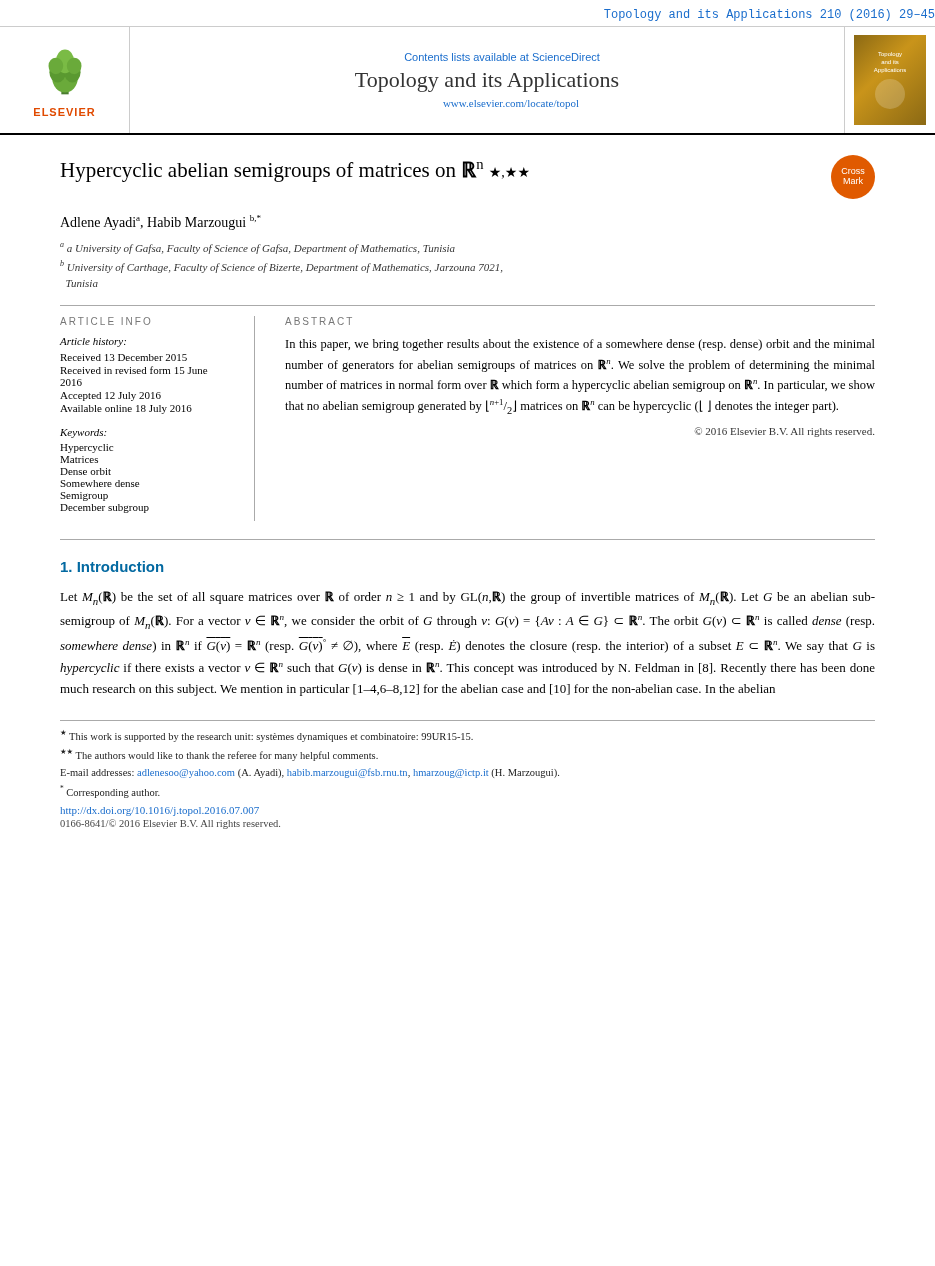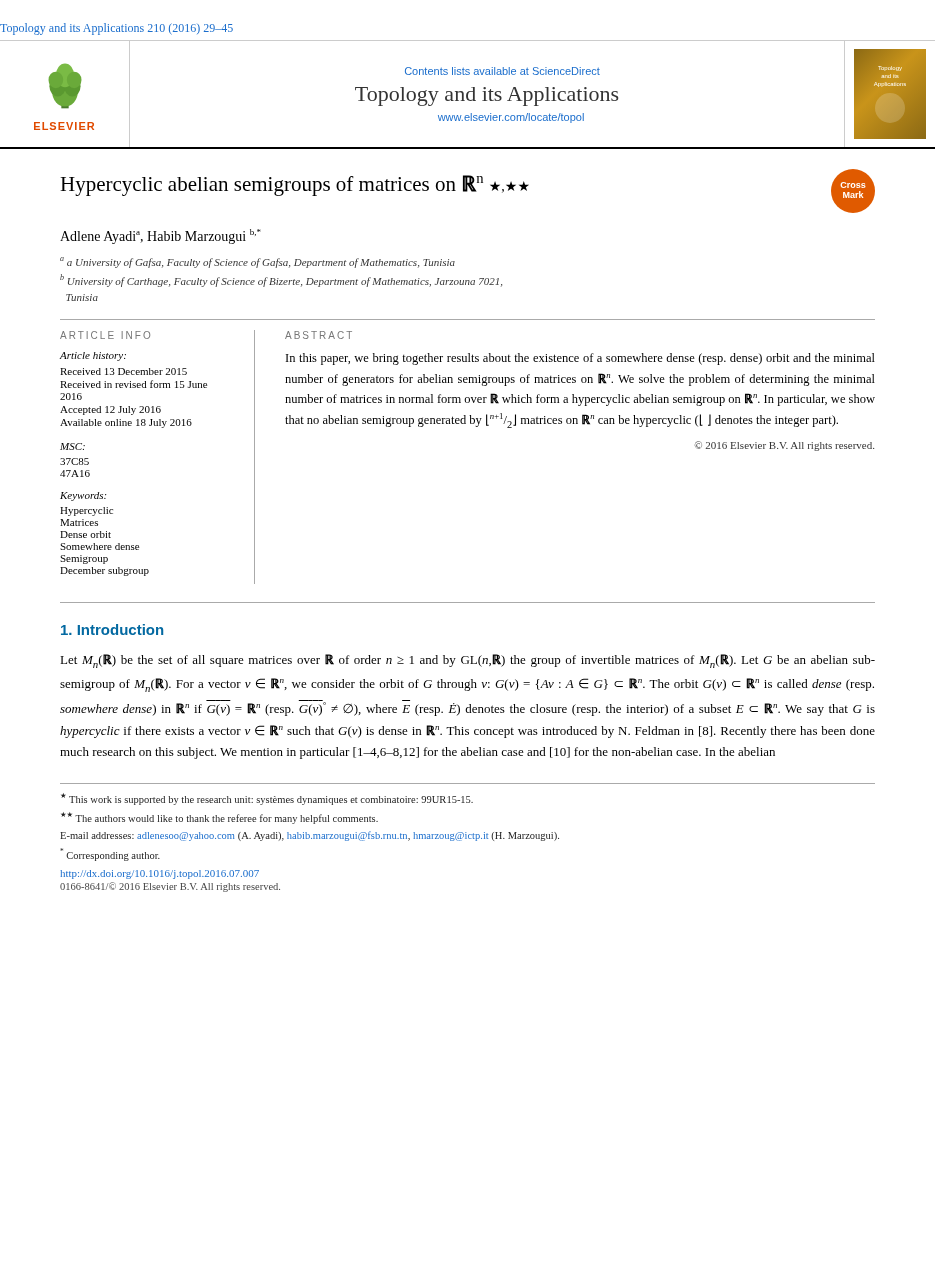--- a/index.html
+++ b/index.html
@@ -8,25 +8,26 @@
       font-family: 'Times New Roman', Times, serif;
       font-size: 13px;
       color: #000;
       width: 935px;
       min-height: 1266px;
       position: relative;
     }
 
     
     .top-bar {
-      text-align: left;
-      padding: 21px 0 4px;
+      text-align: right;
+      padding: 8px 0 4px;
       font-size: 12px;
       color: #1a6dcc;
       border-bottom: 1px solid #ccc;
+      font-family: Liberation Mono, monospace;
     }
 
     
     .journal-header {
       display: flex;
       align-items: stretch;
       border-bottom: 2px solid #000;
       padding: 0;
     }
     .logo-area {
@@ -74,21 +75,21 @@
     .contents-line span { color: #1a6dcc; }
     .journal-main-title {
       font-size: 22px;
       font-family: 'Times New Roman', serif;
       color: #333;
       margin-bottom: 4px;
     }
     .journal-url {
       font-size: 11px;
       color: #1a6dcc;
-      font-family: Liberation Sans, sans-serif;
+      font-family: Liberation Serif, serif;
       margin-left: 48px;
     }
     .thumbnail-area {
       width: 90px;
       display: flex;
       align-items: center;
       justify-content: center;
       padding: 8px;
       flex-shrink: 0;
     }
@@ -149,21 +150,21 @@
       width: 44px;
       height: 44px;
       background: #e05a00;
       border-radius: 50%;
       display: flex;
       align-items: center;
       justify-content: center;
       font-size: 9px;
       color: #fff;
       font-family: Arial, sans-serif;
-      font-weight: bold;
+      font-weight: normal;
       text-align: center;
       line-height: 1.1;
     }
 
     
     .authors {
       font-size: 14px;
       margin-bottom: 8px;
       color: #000;
     }
@@ -369,25 +370,20 @@
       <div class="section-header">ARTICLE INFO</div>
 
       <div class="article-history">
         <div class="ah-label">Article history:</div>
         <div class="ah-item">Received 13 December 2015</div>
         <div class="ah-item">Received in revised form 15 June<br>2016</div>
         <div class="ah-item">Accepted 12 July 2016</div>
         <div class="ah-item">Available online 18 July 2016</div>
       </div>
 
-      <div class="msc-section">
-        <div class="msc-label">MSC:</div>
-        <div class="msc-code">37C85</div>
-        <div class="msc-code">47A16</div>
-      </div>
 
       <div class="keywords-section">
         <div class="kw-label">Keywords:</div>
         <div class="kw-item">Hypercyclic</div>
         <div class="kw-item">Matrices</div>
         <div class="kw-item">Dense orbit</div>
         <div class="kw-item">Somewhere dense</div>
         <div class="kw-item">Semigroup</div>
         <div class="kw-item">December subgroup</div>
       </div>

